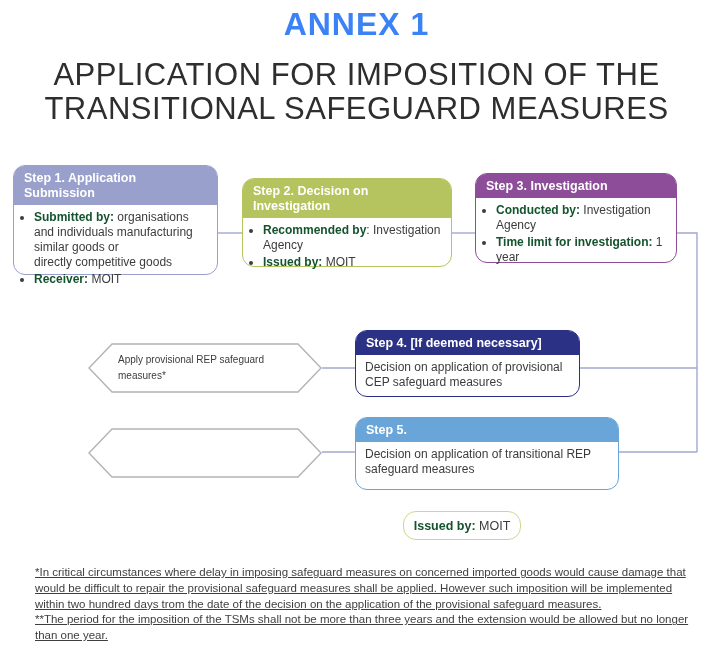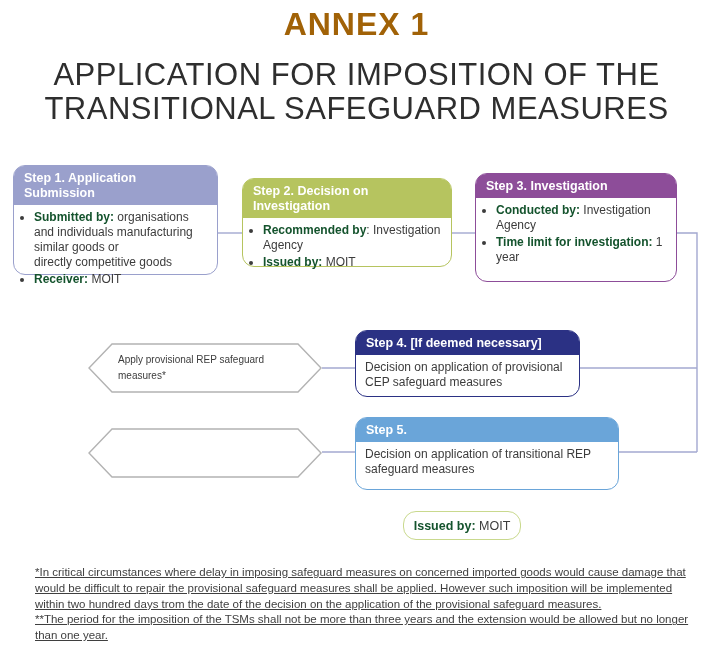--- a/index.html
+++ b/index.html
@@ -55,21 +55,21 @@
     position:absolute;left:35px;top:565px;width:656px;
     font-size:11.5px;line-height:15.8px;color:#3f3f3f;z-index:2;text-decoration:underline;
   }
   .footnotes p{margin:0;}
 </style>
 </head>
 <body>
 
 <div id="canvas">
 
-  <div class="annex-title" style="color: #a16207;">ANNEX 1</div>
+  <div class="annex-title" style="color: #3b82f6;">ANNEX 1</div>
   <div class="page-subtitle">
     <span>APPLICATION FOR IMPOSITION OF THE</span><br>
     <span>TRANSITIONAL SAFEGUARD MEASURES</span>
   </div>
 
   <svg id="connector-svg" width="713" height="667">
     <path d="M218 233 H242" style="stroke: rgb(163, 168, 208);"></path>
     <path d="M452 233 H475" style="stroke: rgb(163, 168, 208);"></path>
     <path d="M677 233 H697 V452" style="stroke: rgb(163, 168, 208);"></path>
     <path d="M580 368 H697" style="stroke: rgb(163, 168, 208);"></path>
@@ -92,21 +92,21 @@
   <div class="box" style="left: 242px; top: 178px; width: 210px; height: 89px; border-color: rgb(182, 196, 95);">
     <div class="box-header" style="background-color: rgb(182, 196, 95);">Step 2. Decision on Investigation</div>
     <div class="box-body">
       <ul class="bullets">
         <li><b>Recommended by</b><span>: Investigation Agency</span></li>
         <li><b>Issued by:</b><span> MOIT</span></li>
       </ul>
     </div>
   </div>
 
-  <div class="box" style="left: 475px; top: 173px; width: 202px; height: 109px; border-color: rgb(141, 77, 153);">
+  <div class="box" style="left: 475px; top: 173px; width: 202px; height: 90px; border-color: rgb(141, 77, 153);">
     <div class="box-header" style="background-color: rgb(141, 77, 153);">Step 3. Investigation</div>
     <div class="box-body">
       <ul class="bullets">
         <li><b>Conducted by:</b><span> Investigation Agency</span></li>
         <li><b>Time limit for investigation:</b><span> 1 year</span></li>
       </ul>
     </div>
   </div>
 
   <div class="callout" style="left:88px;top:343px;">

